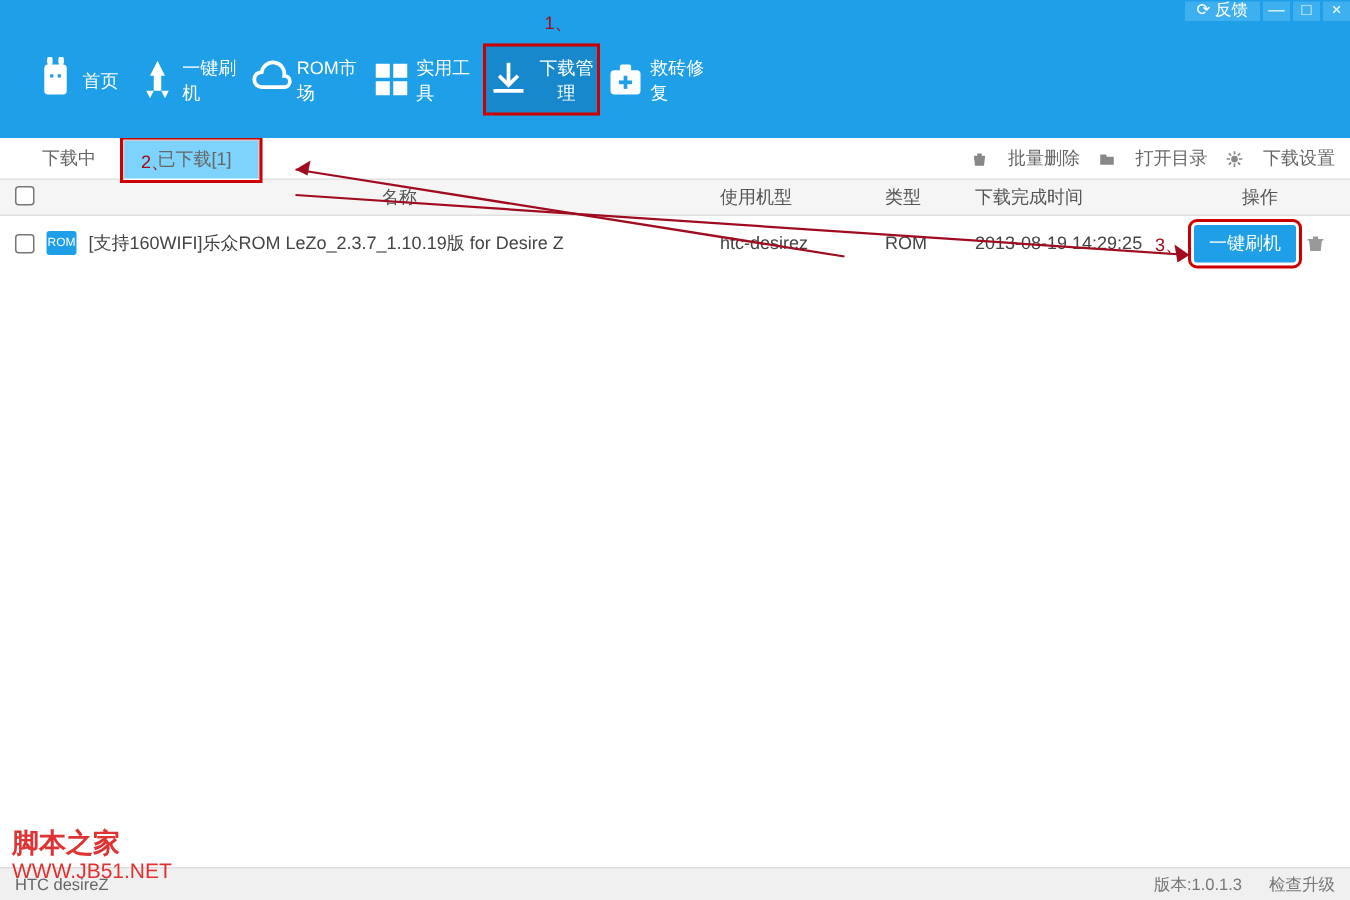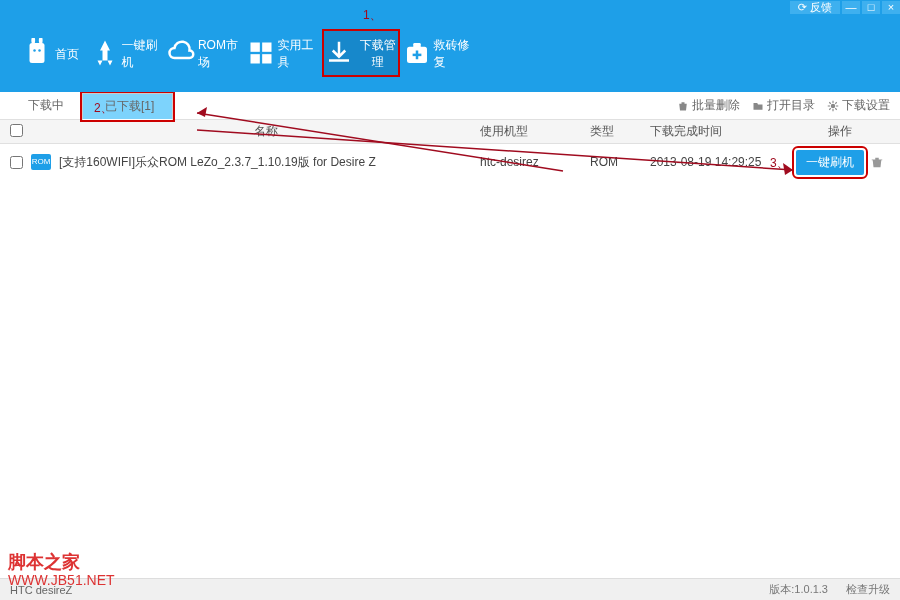--- a/index.html
+++ b/index.html
@@ -20,21 +20,21 @@
 .brand { position: absolute; right: 14px; top: 14px; text-align: right; color: #fff; }
 .brand-row { display: flex; align-items: center; gap: 6px; justify-content: flex-end; }
 .brand-name { font-size: 20px; font-weight: bold; }
 .brand-url { font-size: 11px; opacity: 0.9; }
 
 .toolbar { height: 28px; display: flex; align-items: center; border-bottom: 1px solid #e0e0e0; padding: 0 10px; font-size: 12px; color: #666; }
 .tool-tab { padding: 4px 18px; cursor: pointer; }
 .tool-tab.active { border: 1px solid #ccc; border-bottom: 1px solid #fff; margin-bottom: -1px; background: #7dd3fc; padding-left: 22px; }
 .tool-tab.highlighted { outline: 2px solid #c00; outline-offset: 0px; }
 .tool-right { margin-left: auto; display: flex; gap: 12px; }
-.tool-right span { display: flex; align-items: center; gap: 3px; cursor: pointer; }
+.tool-right span { display: flex; align-items: center; gap: 13px; cursor: pointer; }
 .tool-icon { width: 12px; height: 12px; display: inline-flex; }
 
 .table-header { height: 24px; background: #f5f5f5; border-bottom: 1px solid #e0e0e0; display: flex; align-items: center; font-size: 12px; color: #555; padding: 0 10px; }
 .col-check { width: 24px; }
 .col-name { flex: 1; padding-left: 220px; }
 .col-model { width: 110px; }
 .col-type { width: 60px; }
 .col-time { width: 140px; }
 .col-action { width: 100px; text-align: center; }
 

